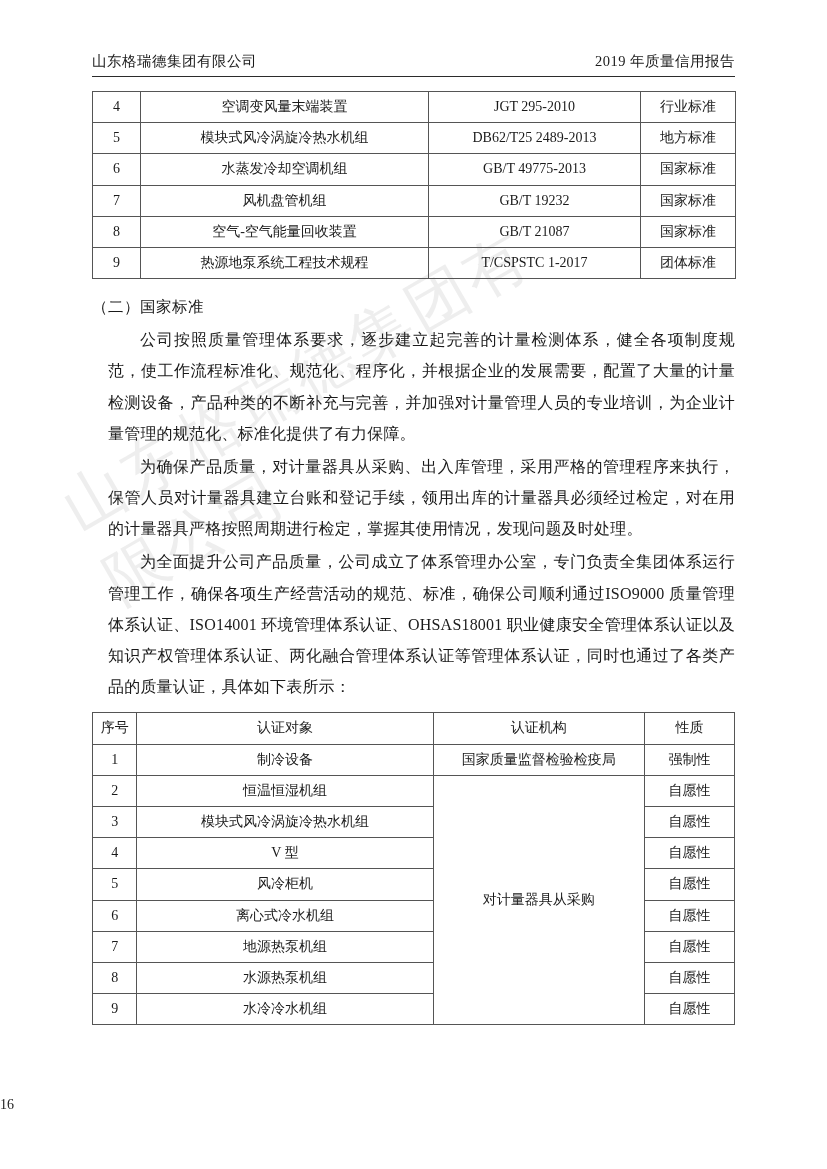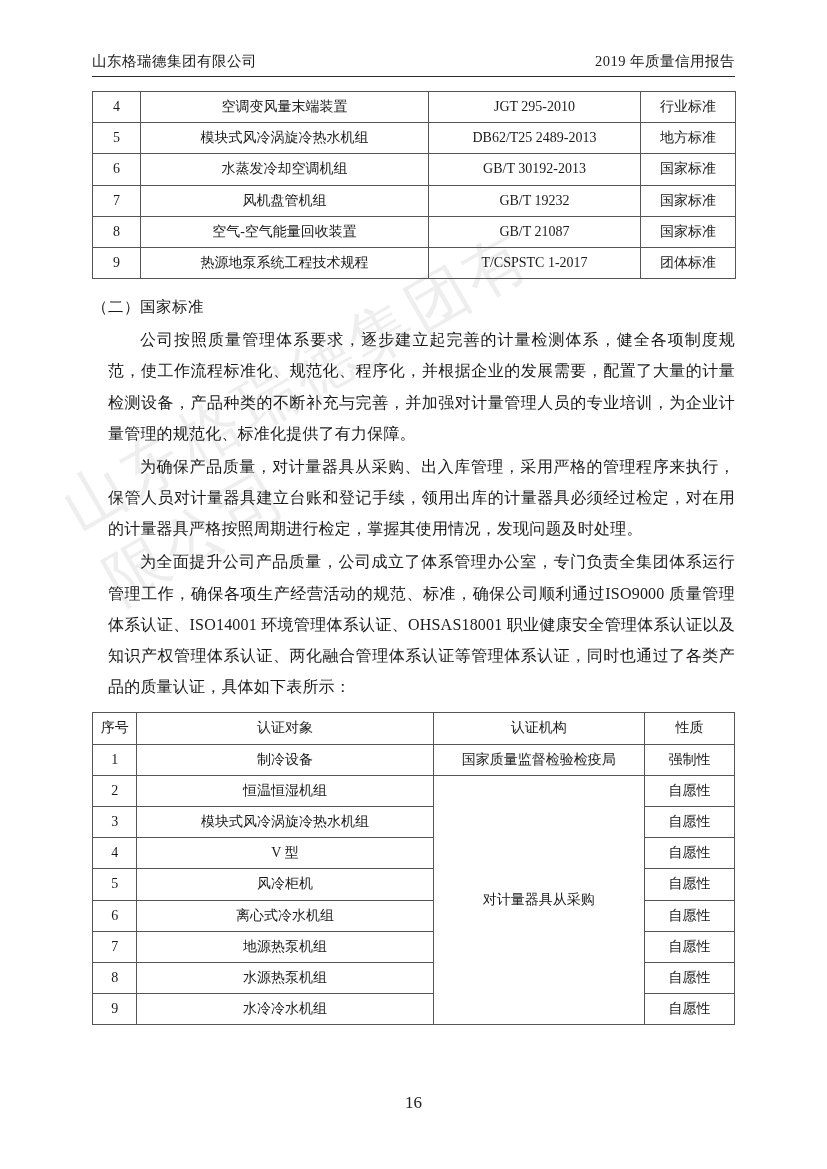--- a/index.html
+++ b/index.html
@@ -87,22 +87,21 @@
     text-indent: 2em;
     text-align: justify;
     letter-spacing: 0.2px;
   }
   .spacer-8 { height: 8px; }
   .pagenum {
     position: absolute;
     bottom: 56px;
     left: 0;
     right: 0;
-    text-align: center;
-    font-size: 17px;
+    font-size: 14px;
     color: #222;
     z-index: 2;
     margin-top: 10px;
   }
 </style>
 </head>
 <body>
 
 <div class="page">
 
@@ -132,21 +131,21 @@
         </tr>
         <tr>
           <td>5</td>
           <td>模块式风冷涡旋冷热水机组</td>
           <td>DB62/T25 2489-2013</td>
           <td>地方标准</td>
         </tr>
         <tr>
           <td>6</td>
           <td>水蒸发冷却空调机组</td>
-          <td>GB/T 30192-2013</td>
+          <td>GB/T 49775-2013</td>
           <td>国家标准</td>
         </tr>
         <tr>
           <td>7</td>
           <td>风机盘管机组</td>
           <td>GB/T 19232</td>
           <td>国家标准</td>
         </tr>
         <tr>
           <td>8</td>

